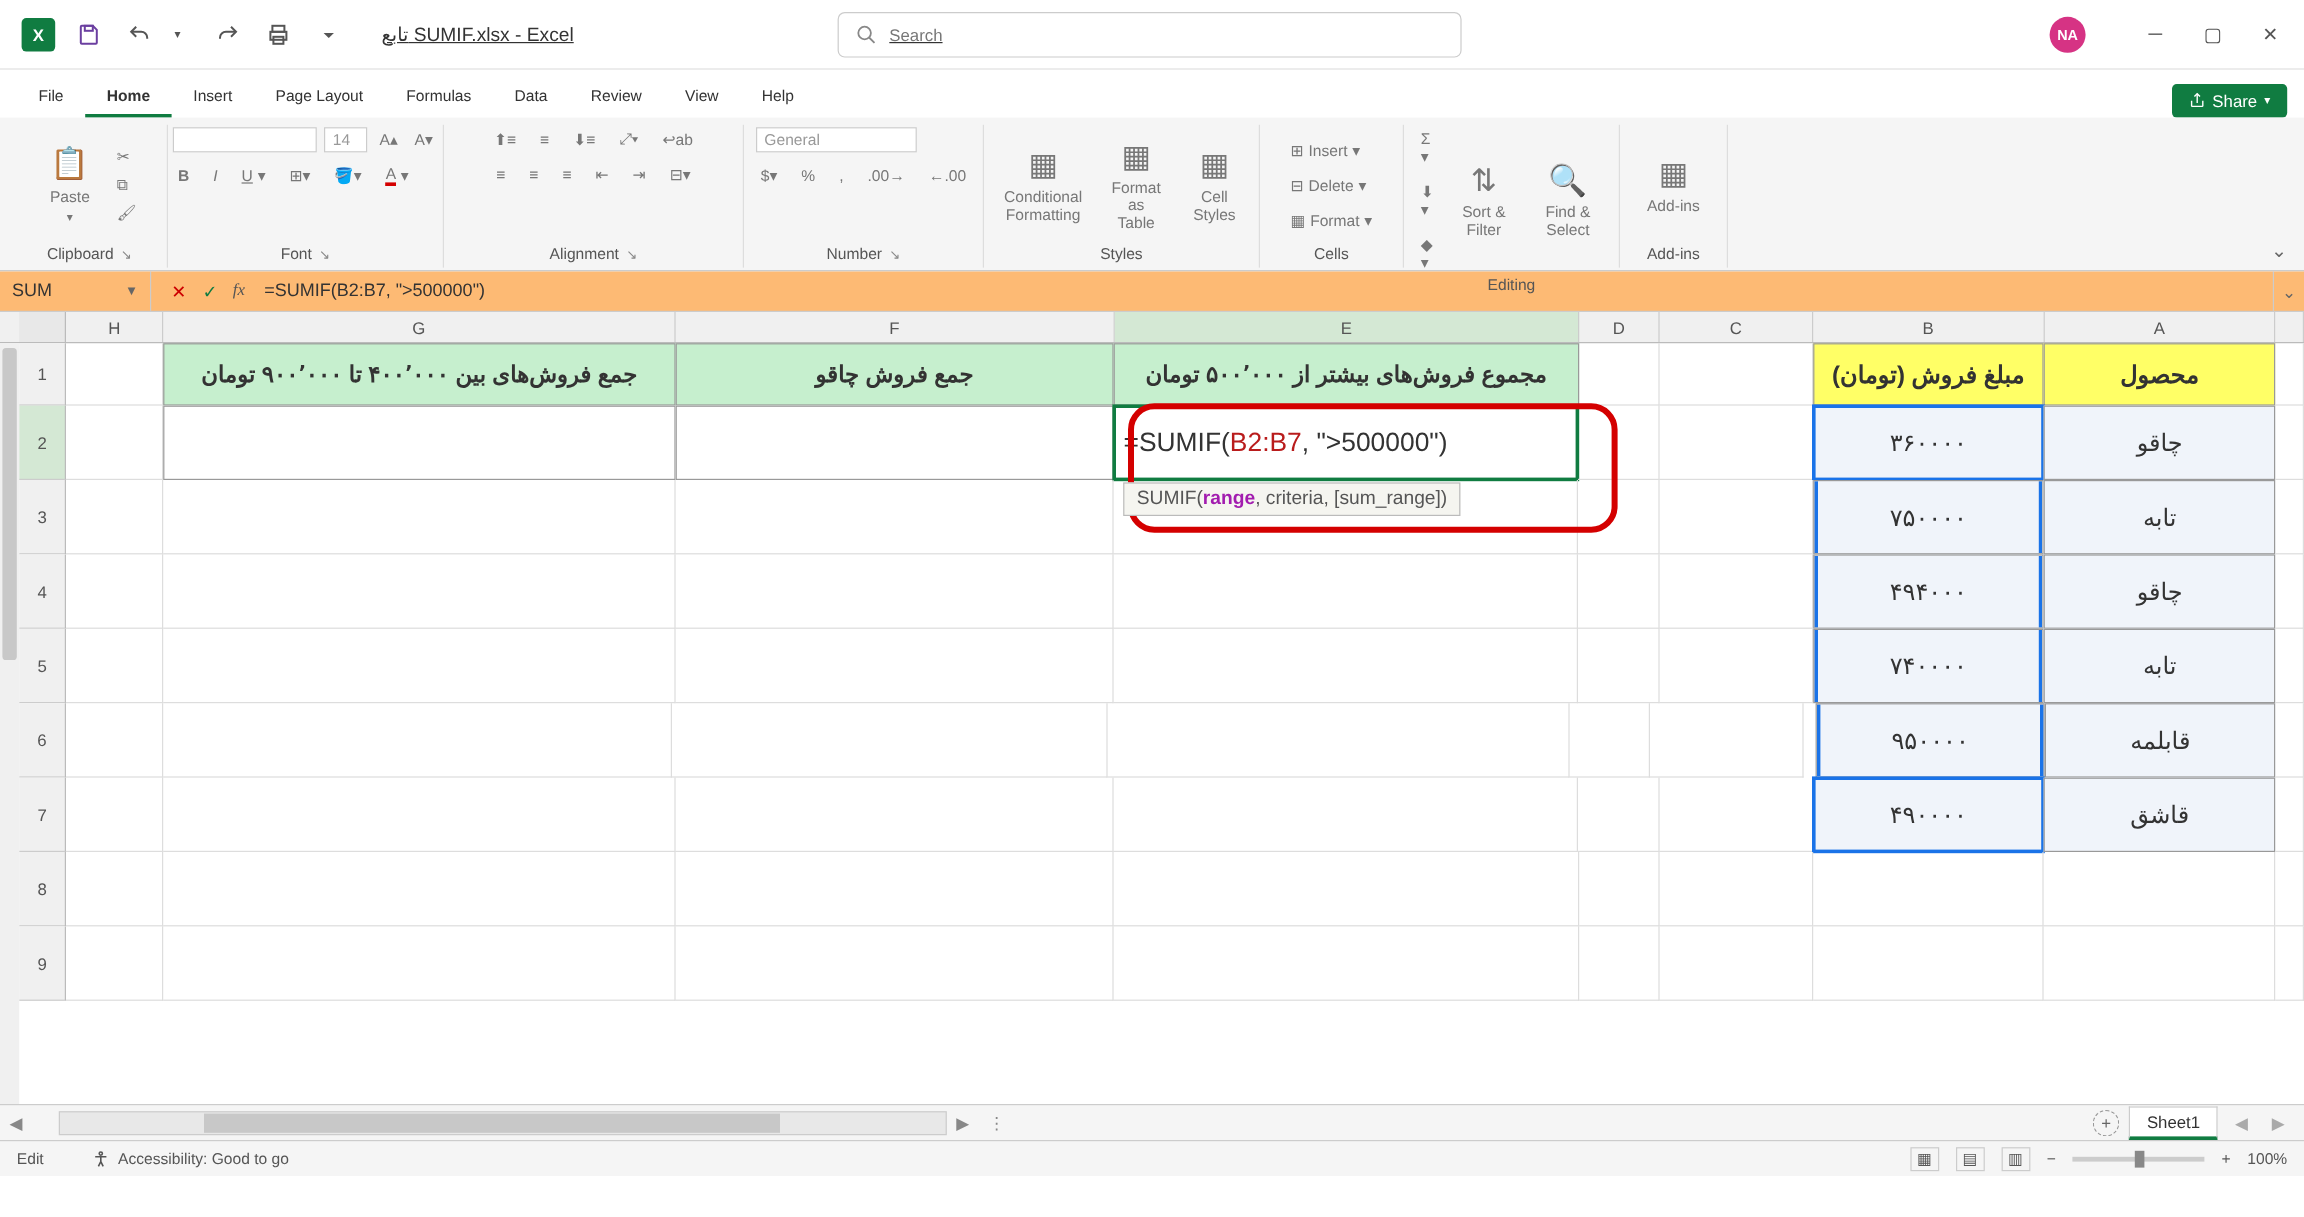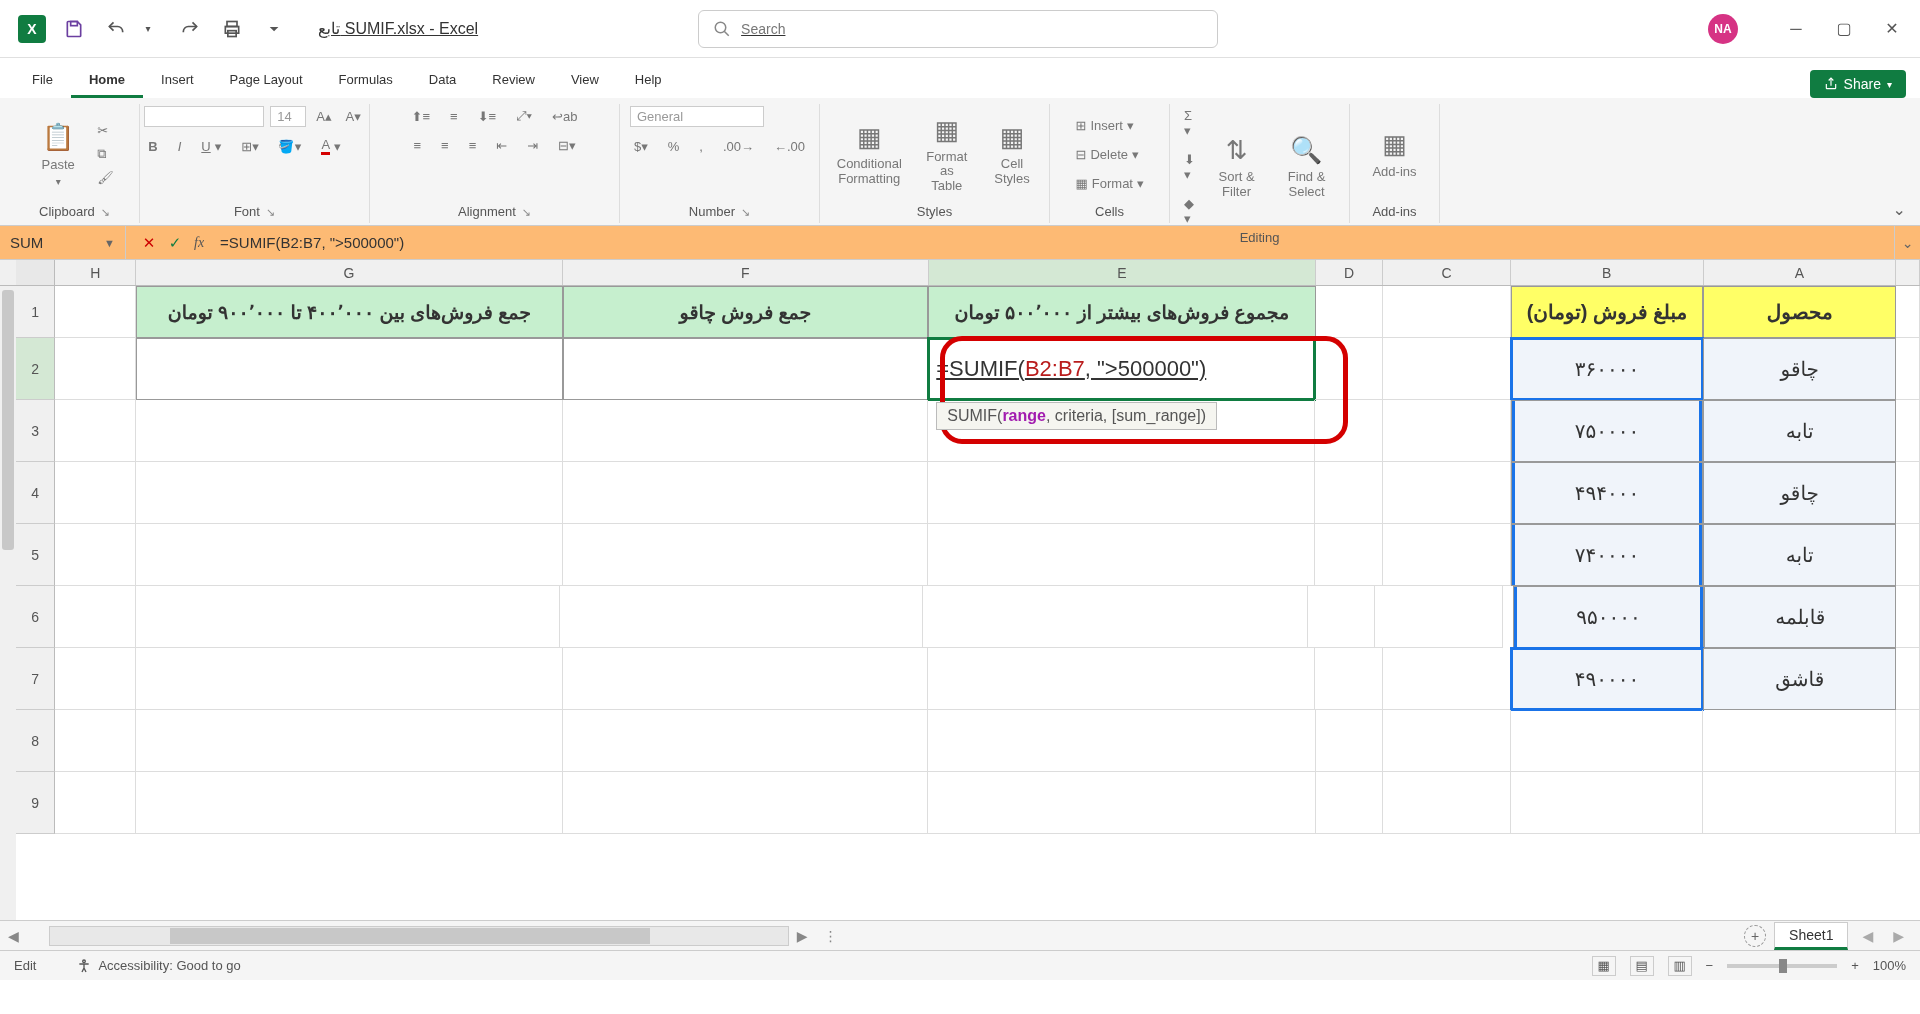--- a/index.html
+++ b/index.html
@@ -56,21 +56,21 @@
 .col-h.sel { background:#d4e8d4; }
 .rows { display:flex; flex-direction:column; }
 .row { display:flex; height:62px; }
 .row-h { width:40px; background:#f0f0f0; border-right:1px solid #bbb; border-bottom:1px solid #ccc; display:flex; align-items:center; justify-content:center; font-size:14px; color:#555; }
 .row-h.sel { background:#d4e8d4; }
 .cell { border-right:1px solid #ddd; border-bottom:1px solid #ddd; display:flex; align-items:center; justify-content:center; font-size:20px; padding:2px 8px; position:relative; }
 .hdr-yellow { background:#ffff66; font-weight:bold; border:1px solid #999; }
 .hdr-green { background:#c6efce; font-weight:bold; border:1px solid #999; font-size:19px; }
 .data-cell { background:#f0f4fa; border:1px solid #999; font-family:Tahoma; }
 .bordered { border:1px solid #999; background:#fff; }
-.edit-cell { outline:3px solid #107c41; outline-offset:-2px; background:#fff; text-align:right; justify-content:flex-start; padding-left:8px; font-size:22px;text-decoration:underline; }
+.edit-cell { outline:3px solid #107c41; outline-offset:-2px; background:#fff; text-align:right; justify-content:flex-start; padding-left:8px; font-size:22px; }
 .edit-cell .ref { color:#b91c1c; }
 .tooltip { position:absolute; top:64px; left:8px; background:#f5f5f0; border:1px solid #bbb; padding:4px 10px; font-size:16px; color:#555; z-index:5; white-space:nowrap; }
 .tooltip b { font-weight:bold; color:#a21caf; }
 .red-ring { position:absolute; border:5px solid #d40000; border-radius:22px; pointer-events:none; z-index:4; }
 
 
 .c-H { width:82px; }
 .c-G { width:434px; }
 .c-F { width:372px; }
 .c-E { width:394px; }

